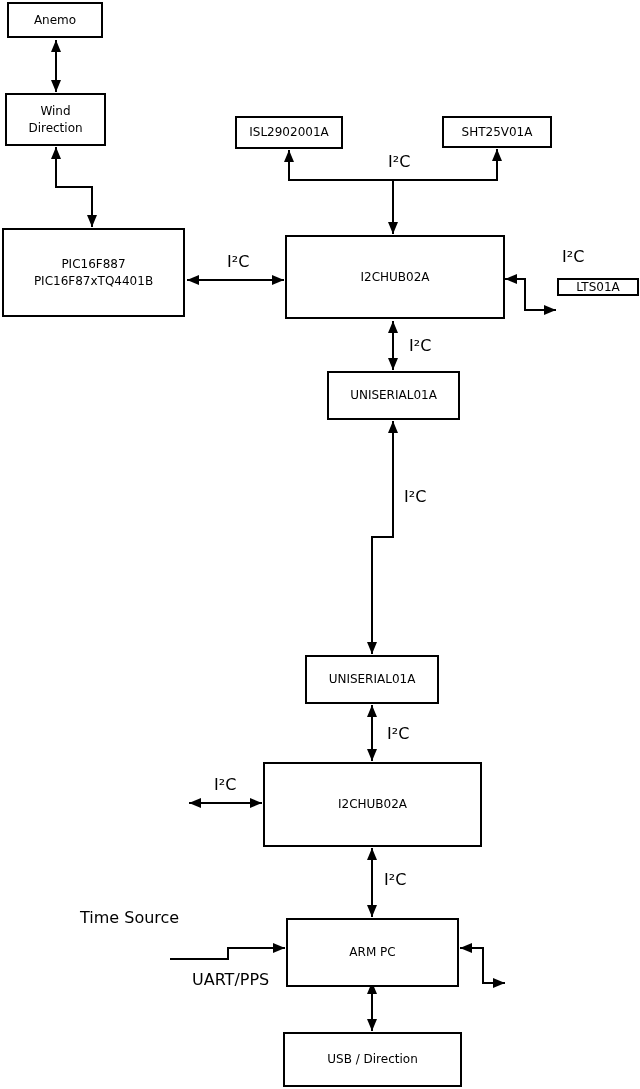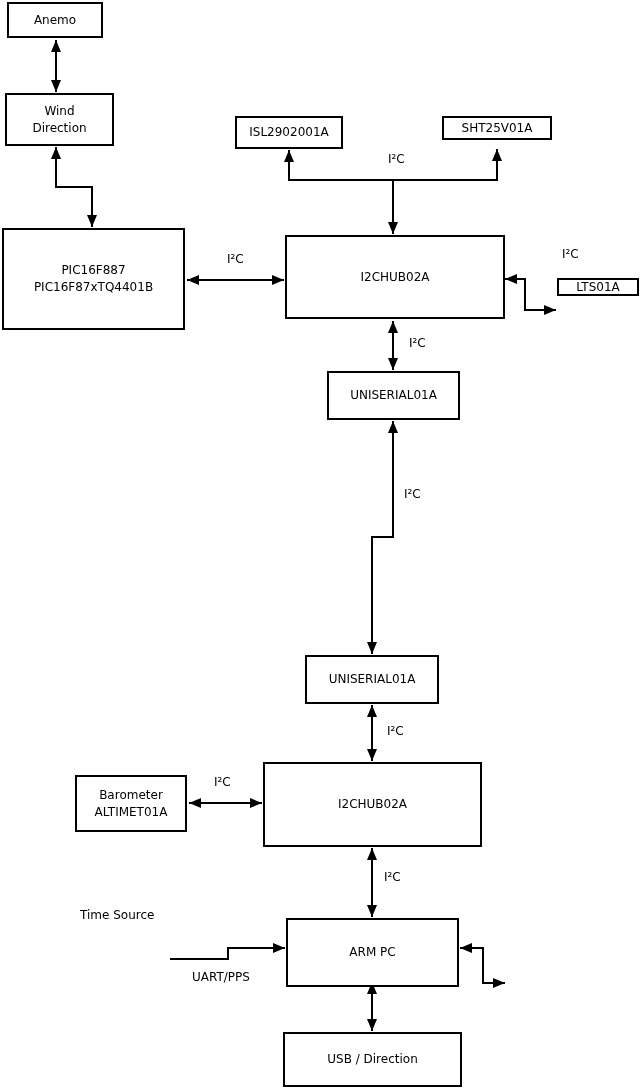--- a/index.html
+++ b/index.html
@@ -17,21 +17,21 @@
     box-sizing:border-box;
     border:2px solid #000;
     background:#fff;
     display:flex;align-items:center;justify-content:center;
     text-align:center;
     font-size:12px;line-height:1.4;
   }
   .box span{white-space:pre-line;}
   .freelabel{
     position:absolute;
-    font-size:12px;
+    font-size:16px;
     white-space:nowrap;
   }
 </style>
 </head>
 <body>
 
 <div id="canvas">
 
   <svg id="wires" viewBox="0 0 640 1089" xmlns="http://www.w3.org/2000/svg">
     <defs>
@@ -80,58 +80,54 @@
       <g>
         <path d="M372,982 L372,1031" marker-start="url(#arw)" marker-end="url(#arw)"></path>
       </g>
     </g>
   </svg>
 
   <div class="box" style="left:7px;top:2px;width:96px;height:36px">
     <span>Anemo</span>
   </div>
 
-  <div class="box" style="left:5px;top:93px;width:109px;height:53px">
+  <div class="box" style="left:5px;top:93px;width:101px;height:53px">
     <span>Wind
 Direction</span>
   </div>
 
-  <div class="box" style="left:2px;top:228px;width:183px;height:102px">
+  <div class="box" style="left:2px;top:228px;width:183px;height:89px">
     <span>PIC16F887
 PIC16F87xTQ4401B</span>
   </div>
 
   <div class="box" style="left:235px;top:116px;width:108px;height:33px">
     <span>ISL2902001A</span>
   </div>
 
-  <div class="box" style="left:442px;top:116px;width:110px;height:24px">
+  <div class="box" style="left:442px;top:116px;width:110px;height:32px">
     <span>SHT25V01A</span>
   </div>
 
   <div class="box" style="left:285px;top:235px;width:220px;height:84px">
     <span>I2CHUB02A</span>
   </div>
 
   <div class="box" style="left:557px;top:278px;width:82px;height:18px">
     <span>LTS01A</span>
   </div>
 
   <div class="box" style="left:327px;top:371px;width:133px;height:49px">
     <span>UNISERIAL01A</span>
   </div>
 
   <div class="box" style="left:305px;top:655px;width:134px;height:49px">
     <span>UNISERIAL01A</span>
   </div>
 
-  <div class="box" style="left:75px;top:775px;width:112px;height:57px">
-    <span>Barometer
-ALTIMET01A</span>
-  </div>
 
   <div class="box" style="left:263px;top:762px;width:219px;height:85px">
     <span>I2CHUB02A</span>
   </div>
 
 
   <div class="box" style="left:286px;top:918px;width:173px;height:69px">
     <span>ARM PC</span>
   </div>
 

